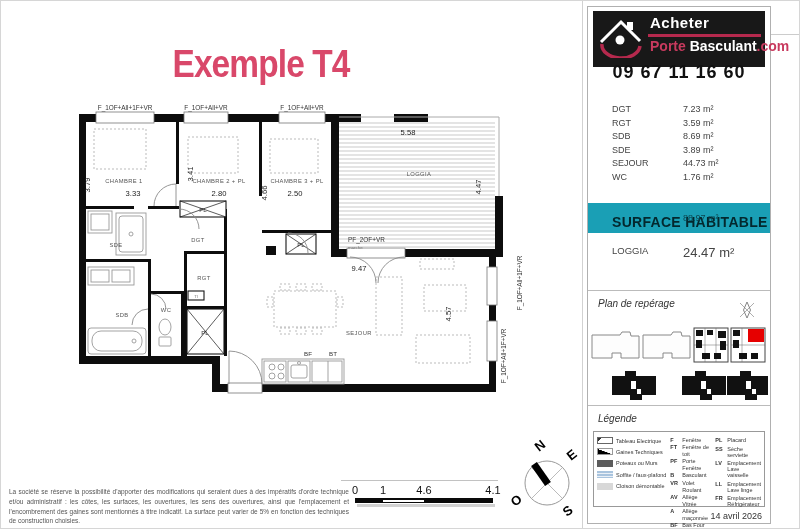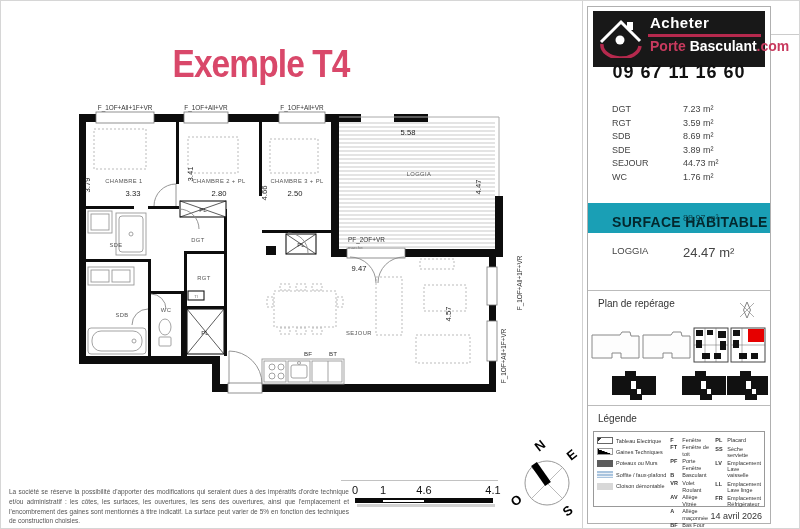--- a/index.html
+++ b/index.html
@@ -52,21 +52,21 @@
   .rrow{position:relative;height:13.5px;}
   .rlab{position:absolute;left:24px;font-size:9px;color:#444;}
   .rval{position:absolute;left:95px;font-size:9px;color:#444;}
   .teal{position:absolute;left:0;right:0;top:196px;height:30px;background:#1a9fb5;}
   .teal .tlab{position:absolute;left:24px;top:11px;font-size:14px;font-weight:bold;color:#03282e;letter-spacing:.3px;text-align:right;}
   .teal .tval{position:absolute;left:95px;top:10px;font-size:9px;color:#0b4550;}
   .logrow{position:absolute;left:0;right:0;top:238px;height:16px;}
   .logrow .rlab{font-size:9.5px;} .logrow .rval{font-size:13px;}
   .div1{position:absolute;left:0;right:0;top:283px;height:1px;background:#bbb;}
   .div2{position:absolute;left:0;right:0;top:398px;height:1px;background:#bbb;}
-  .sec-title{position:absolute;left:10px;font-size:10px;color:#333;}
+  .sec-title{position:absolute;left:10px;font-size:10px;font-style:italic;color:#333;}
   .rep-compass{position:absolute;right:12px;top:292px;}
   .minis1{position:absolute;left:2px;top:320px;}
   .minis2{position:absolute;left:2px;top:362px;}
   .legend-box{position:absolute;left:5px;right:5px;top:424px;height:76px;border:1px solid #999;
               box-sizing:border-box;padding:5px 3px;display:flex;gap:4px;}
   .colA{width:74px;} .colB{width:52px;} .colC{width:46px;}
   .srow{display:flex;align-items:center;margin-bottom:4.4px;}
   .sw{width:16px;height:7px;margin-right:3px;flex:none;box-sizing:border-box;}
   .sw1{background:linear-gradient(135deg,#333 0 16%,#fff 16%);border:1px solid #666;}
   .sw2{background:linear-gradient(to top right,#000 47%,#fff 50%);border:1px solid #999;}

